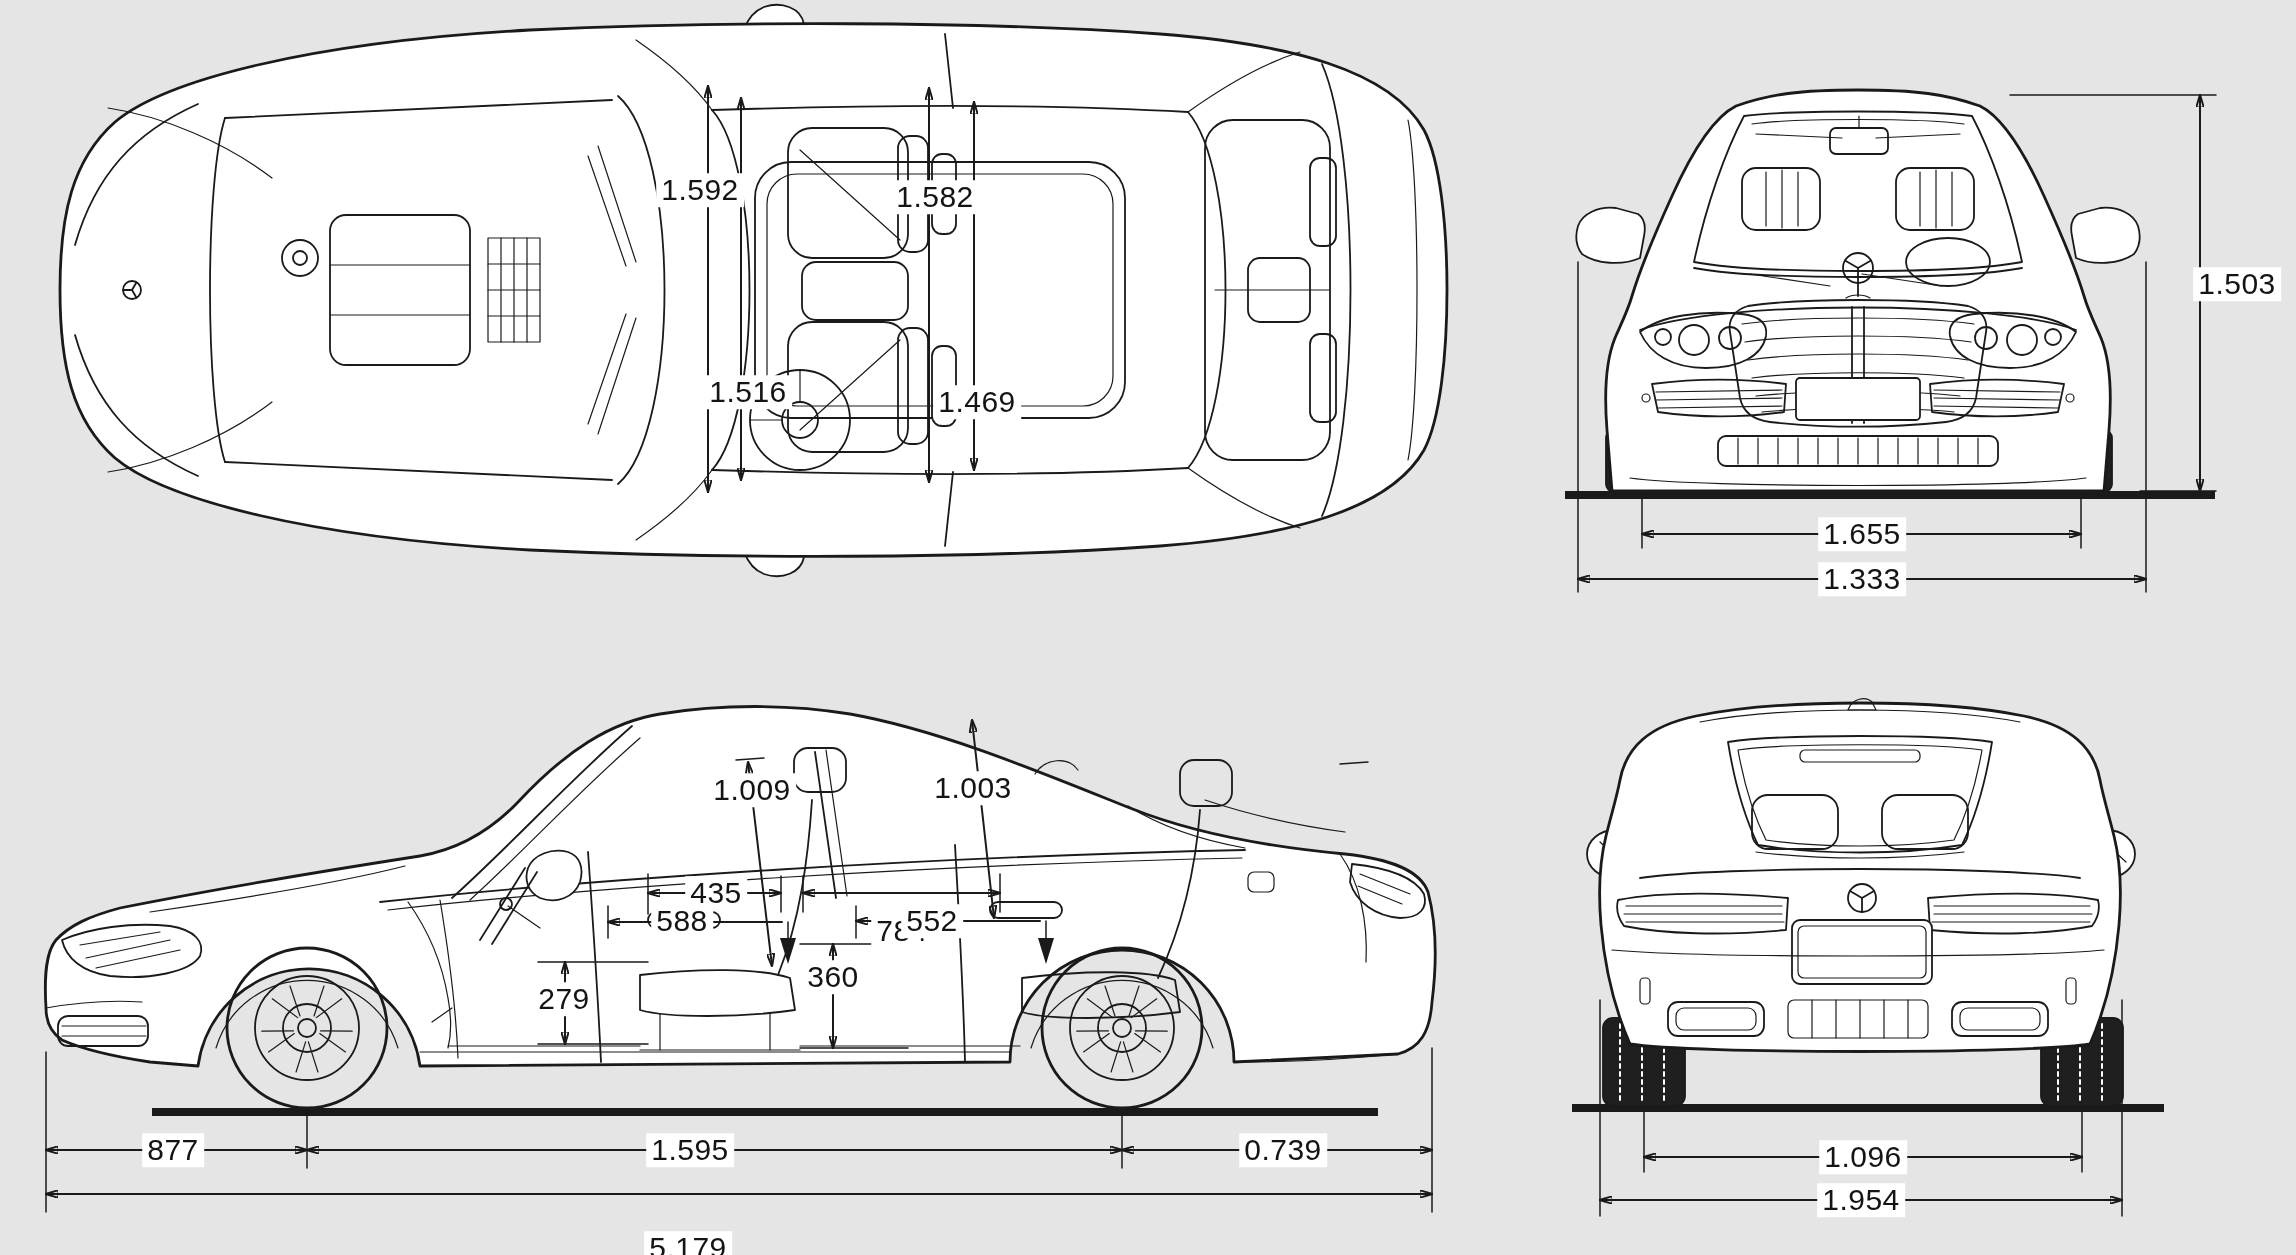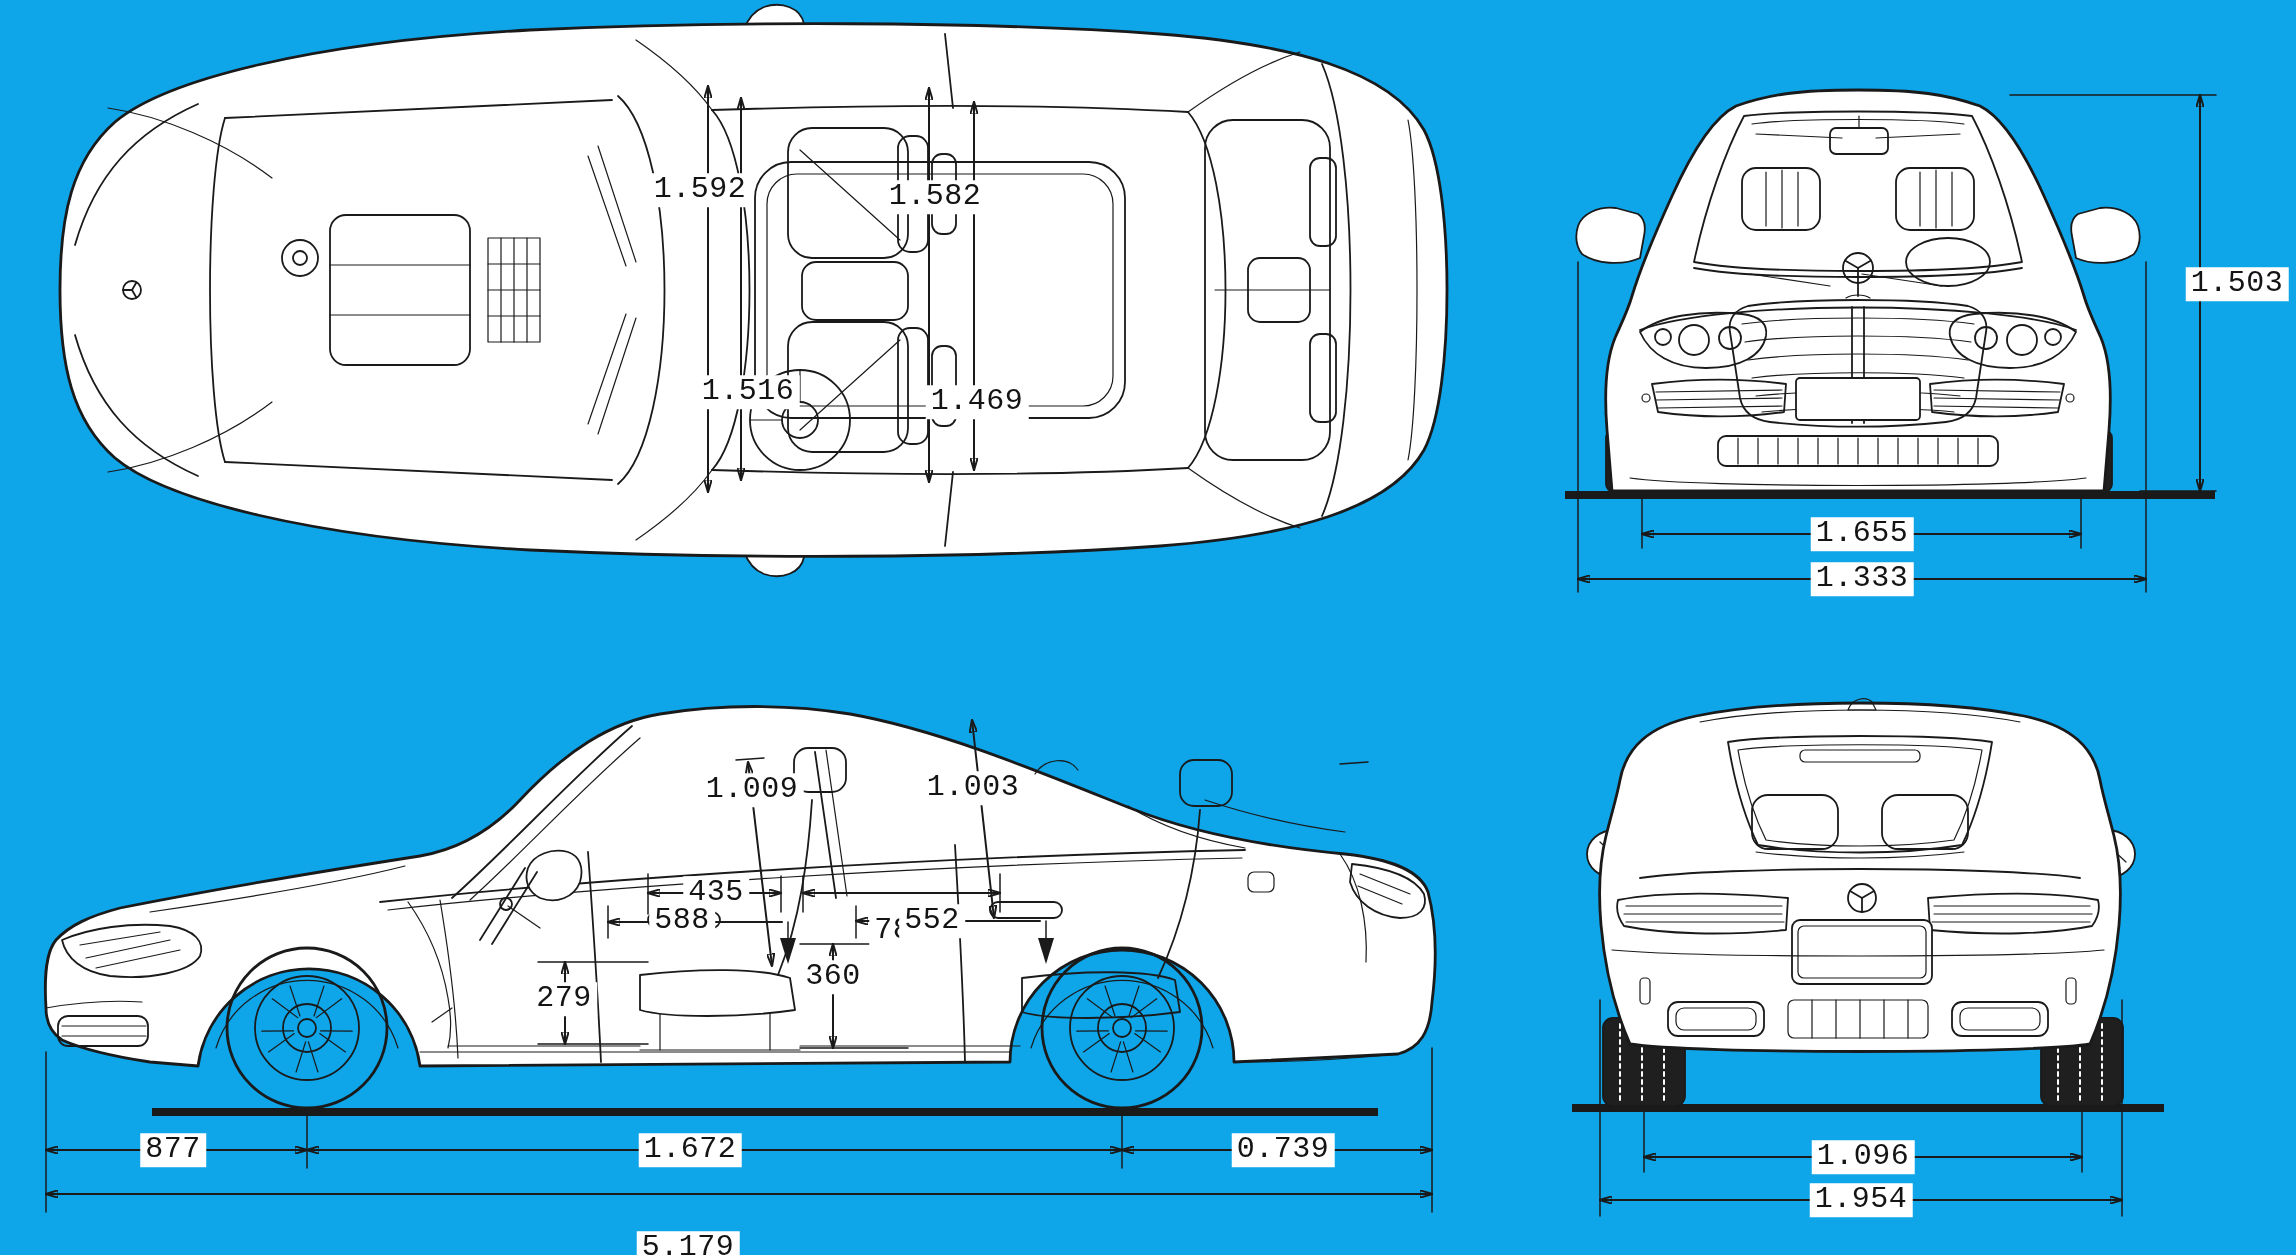--- a/index.html
+++ b/index.html
@@ -1,17 +1,17 @@
 <!DOCTYPE html>
 <html><head>
 <meta charset="utf-8">
 <style>
   html,body{margin:0;padding:0;background:#fff;}
-  #canvas{position:relative;width:2296px;height:1255px;background:#0ea5e9;overflow:hidden;
-          font-family:Liberation Mono, monospace;}
+  #canvas{position:relative;width:2296px;height:1255px;background:#e5e5e5;overflow:hidden;
+          font-family:Liberation Sans, sans-serif;}
   svg{position:absolute;left:0;top:0;}
   
   .art path,.art line,.art circle,.art rect,.art ellipse,.art polyline{
       fill:none;stroke:#1a1a1a;stroke-width:1.8;stroke-linecap:round;stroke-linejoin:round;}
   .art .o{stroke-width:2.8;}            
   .art .fw{fill:#ffffff;}               
   .art .thin{stroke-width:1.2;}
   .art .dk{fill:#1f1f1f;stroke:#1a1a1a;}
   .art .tread{stroke:#ffffff;stroke-width:2;stroke-dasharray:4 4;}
   .art .dim{stroke-width:2;}
@@ -432,21 +432,21 @@
 
   <span class="dim-label" style="left:752px;top:790px">1.009</span>
   <span class="dim-label" style="left:973px;top:788px">1.003</span>
   <span class="dim-label" style="left:716px;top:893px">435</span>
   <span class="dim-label" style="left:902px;top:931px">784</span>
   <span class="dim-label" style="left:682px;top:921px">588</span>
   <span class="dim-label" style="left:932px;top:921px">552</span>
   <span class="dim-label" style="left:564px;top:999px">279</span>
   <span class="dim-label" style="left:833px;top:977px">360</span>
   <span class="dim-label" style="left:173px;top:1150px">877</span>
-  <span class="dim-label" style="left:690px;top:1150px">1.672</span>
+  <span class="dim-label" style="left:690px;top:1150px">1.595</span>
   <span class="dim-label" style="left:1283px;top:1150px">0.739</span>
   <span class="dim-label" style="left:688px;top:1248px">5.179</span>
 
   <span class="dim-label" style="left:1863px;top:1157px">1.096</span>
   <span class="dim-label" style="left:1861px;top:1200px">1.954</span>
 </div>
 
 </div>
 
 </body></html>

